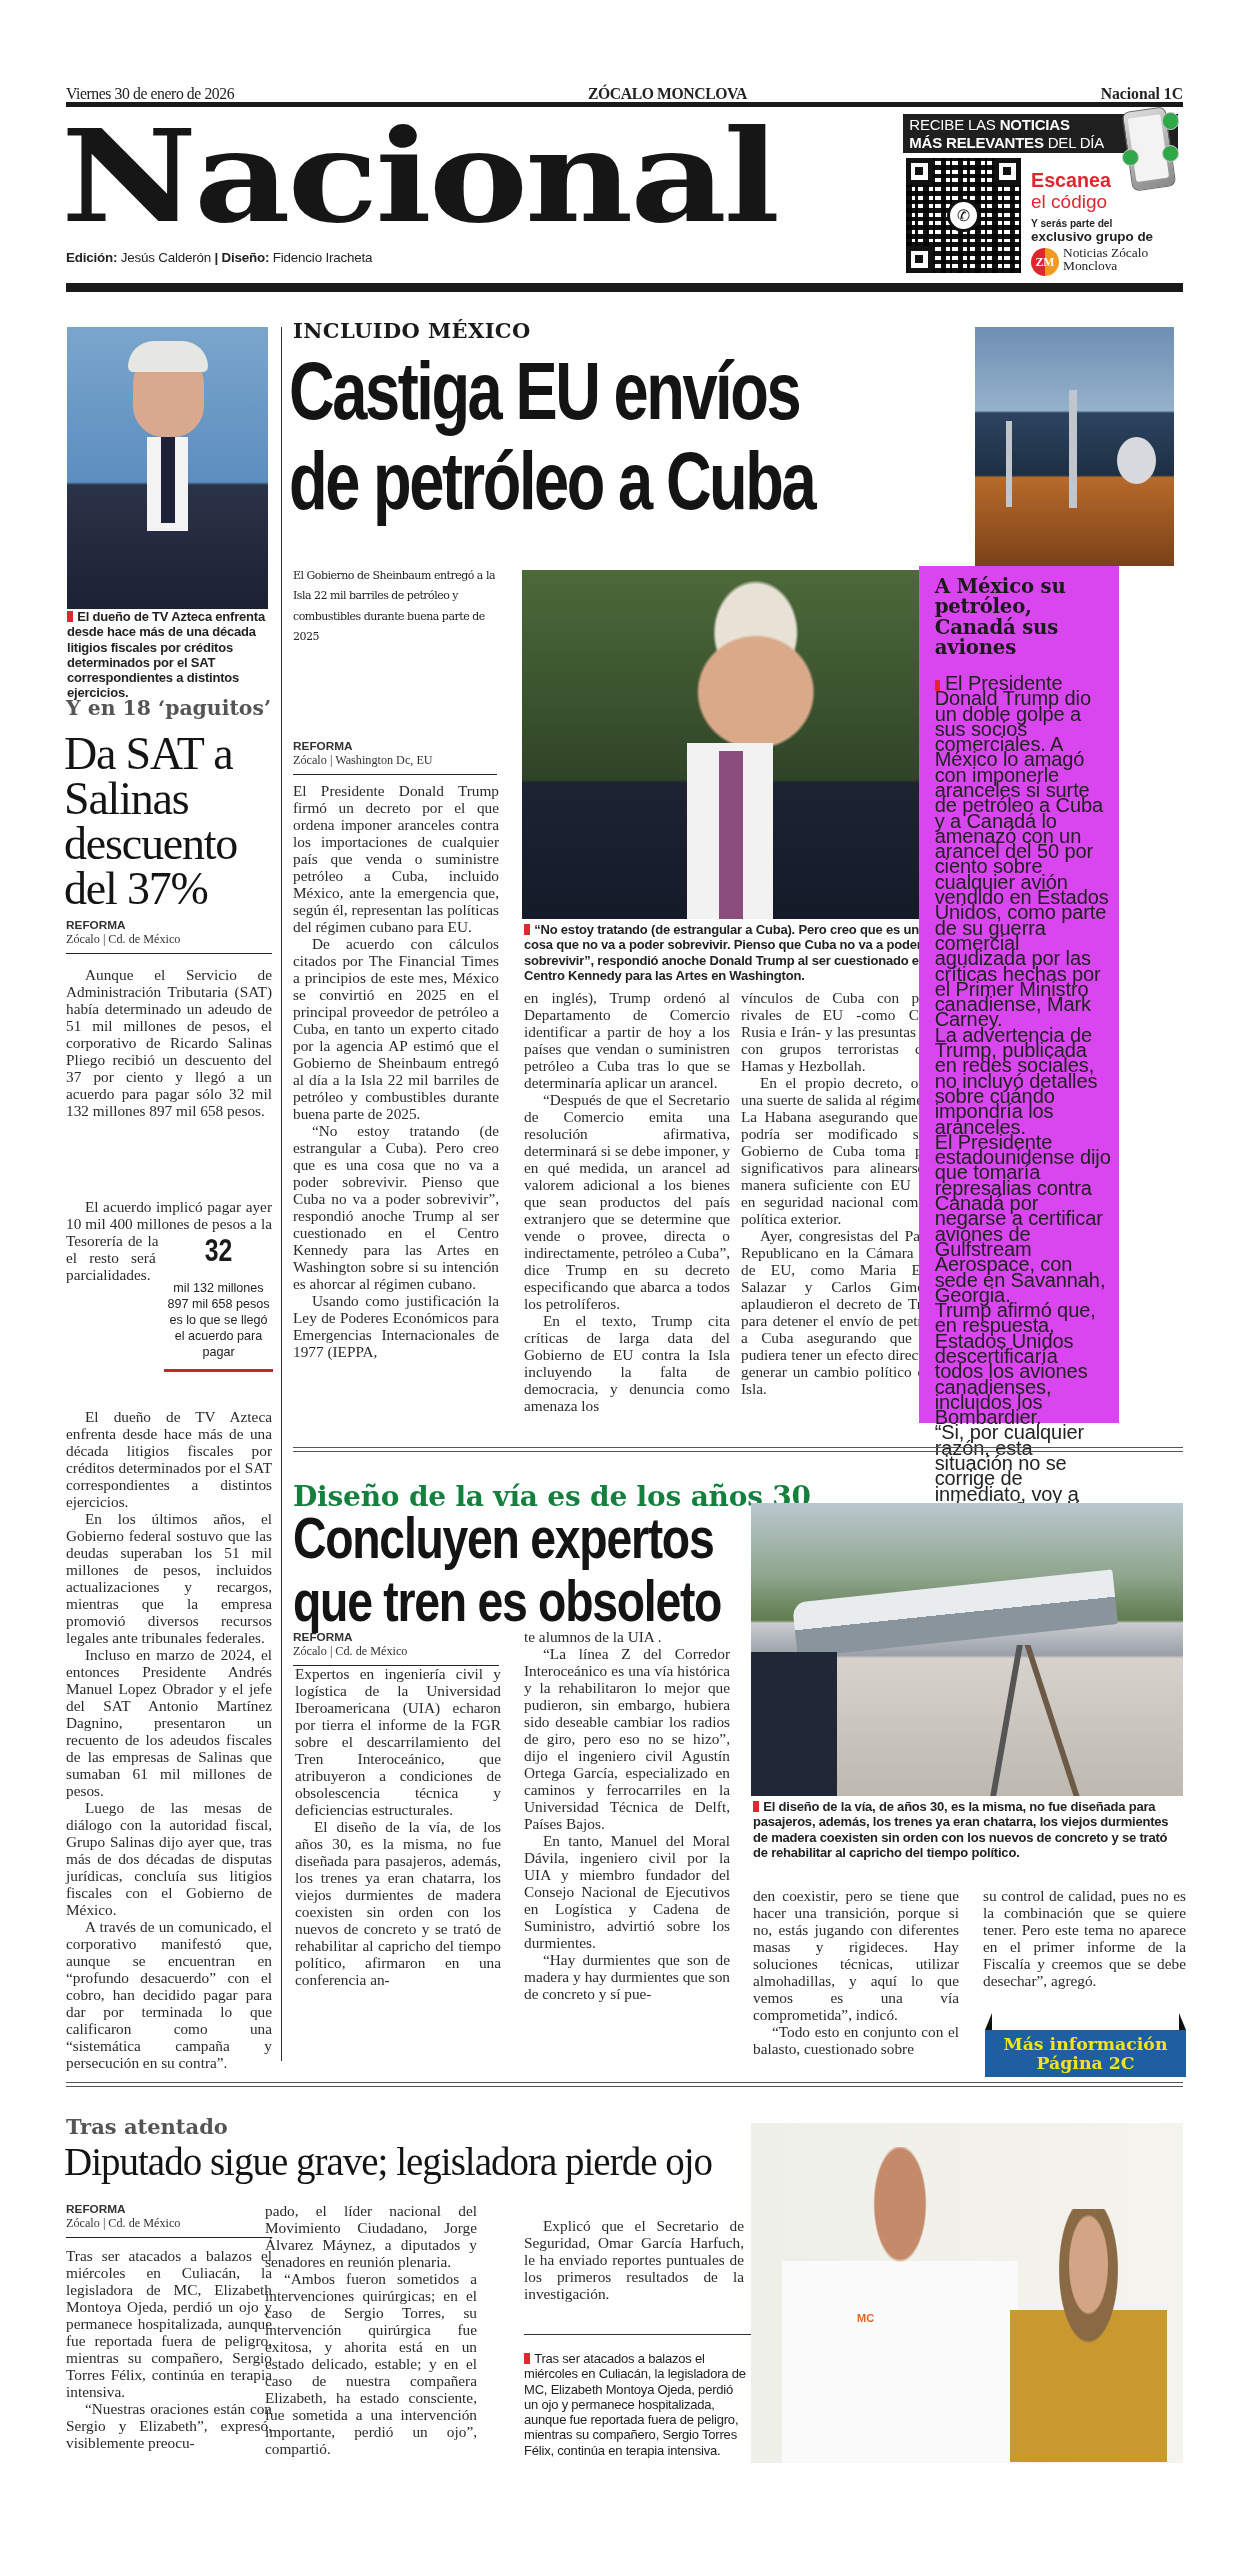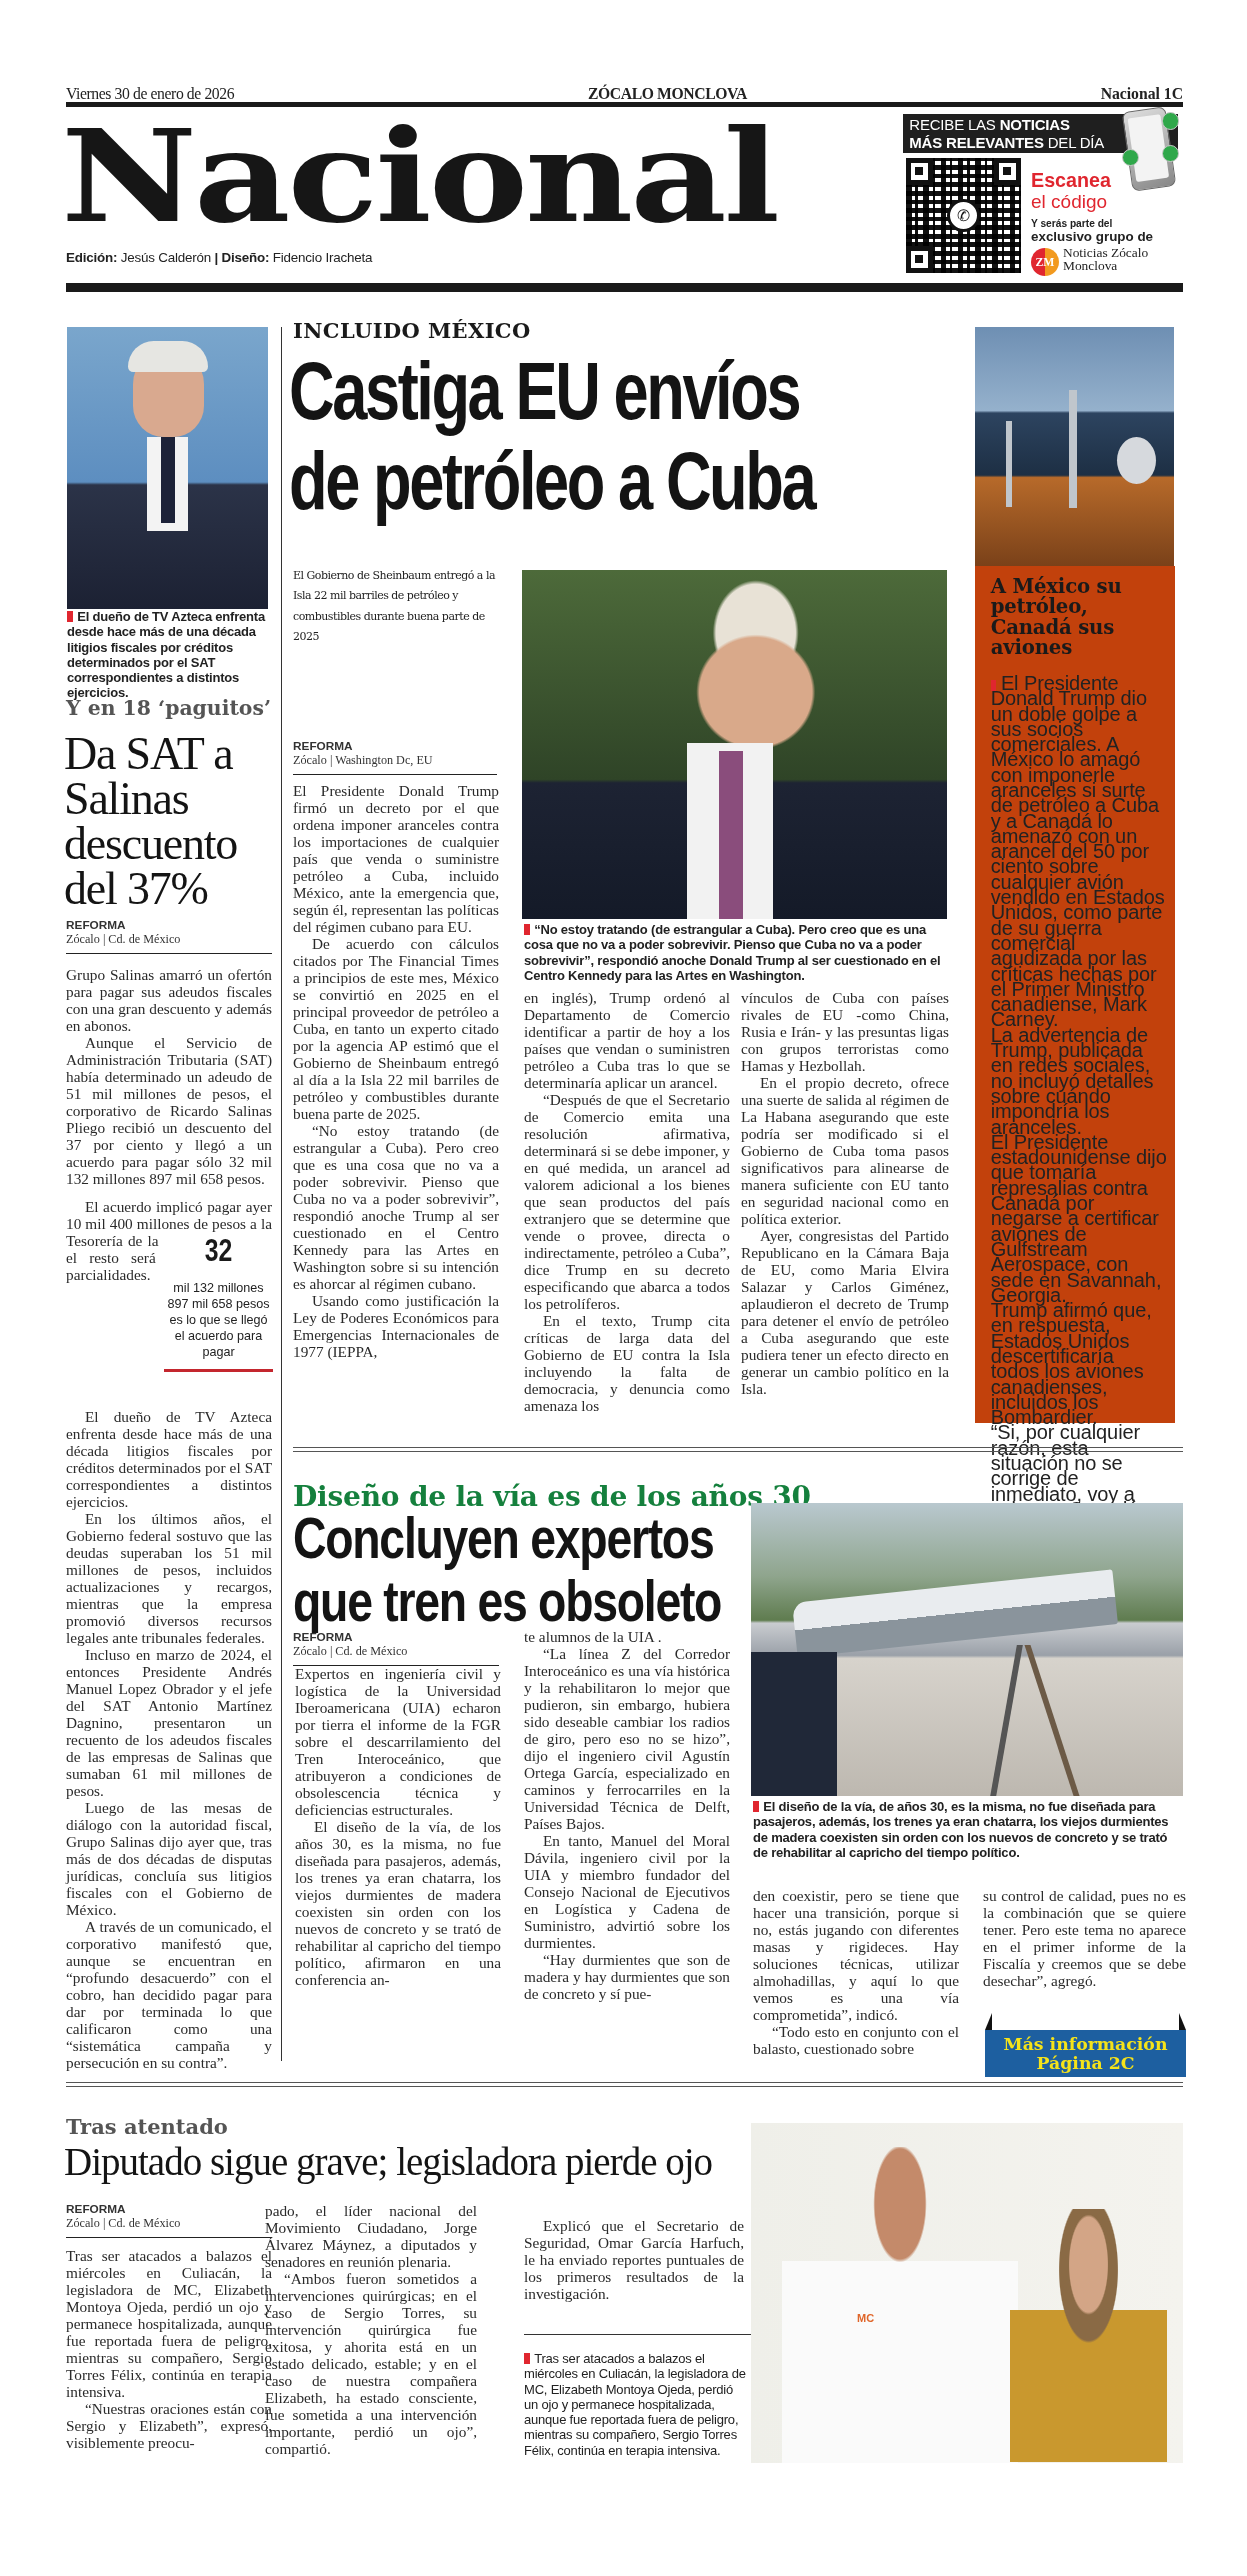--- a/index.html
+++ b/index.html
@@ -67,21 +67,21 @@
   .byline-src { font-family: "Liberation Sans", sans-serif; font-weight: bold; font-size: 11.8px; color: #333; }
   .byline-loc { font-family: "Liberation Serif", serif; font-size: 12.2px; color: #333; }
   .byline-rule { height: 0.8px; background: #222; }
 
   
   .kick-main { top: 318px; left: 293px; font-family: "DejaVu Serif", serif; font-weight: bold; font-size: 21px; letter-spacing: 0.4px; color: #1a1a1a; }
   .hed-main { top: 346px; left: 289px; font-family: "Liberation Sans", sans-serif; font-weight: bold; font-size: 81px; line-height: 90px; letter-spacing: -3.1px; color: #141414; transform: scaleX(0.78); transform-origin: top left; white-space: nowrap; }
   .deck-main { top: 566px; left: 293px; width: 204px; font-family: "DejaVu Serif", serif; font-size: 11px; line-height: 20.4px; color: #222; letter-spacing: -0.5px; }
 
   
-  .sidebox { top: 566px; left: 975px; width: 200px; height: 857px; background: #c2410c; padding: 11px 7.9px 7.9px 15.7px; }
+  .sidebox { top: 566px; left: 919px; width: 200px; height: 857px; background: #d946ef; padding: 11px 7.9px 7.9px 15.7px; }
   .sidebox .hd { font-family: "DejaVu Serif", serif; font-weight: bold; font-size: 19.7px; line-height: 20.4px; color: #1a1a1a; margin-bottom: 17.3px; letter-spacing: -0.2px; }
   .sidebox .tx { font-family: "Liberation Sans", sans-serif; font-size: 20px; line-height: 15.3px; color: #222; letter-spacing: -0.1px; }
   .sidebox .sig { text-align: right; margin-top: 1.6px; font-family: "DejaVu Serif", serif; font-weight: bold; font-size: 14px; color: #1a1a1a; padding-right: 4.7px; }
   .sidebox .sig .sq { display: inline-block; width: 11px; height: 11px; background: #e0262f; margin-right: 4.7px; vertical-align: -0.8px; }
 
   
   .dbl { height: 4.7px; border-top: 1.6px solid #555; border-bottom: 1.6px solid #555; }
 
   
   .kick-sal { top: 696px; left: 66px; font-family: "DejaVu Serif", serif; font-weight: bold; font-size: 20.4px; color: #555; }
@@ -168,21 +168,20 @@
 <div class="abs kick-sal">Y en 18 ‘paguitos’</div>
 <div class="abs hed-sal">Da SAT a Salinas descuento del 37%</div>
 
 <div class="abs" style="top:918px;left:66px;width:206px;">
   <div class="byline-src">REFORMA</div>
   <div class="byline-loc">Zócalo | Cd. de México</div>
   <div class="byline-rule" style="margin-top:6.3px;"></div>
 </div>
 
 <div class="abs body" style="top:966px;left:66px;width:206px;">
-  <p class="first">Grupo Salinas amarró un ofertón para pagar sus adeudos fiscales con una gran descuento y además en abonos.</p>
   <p>Aunque el Servicio de Administración Tributaria (SAT) había determinado un adeudo de 51 mil millones de pesos, el corporativo de Ricardo Salinas Pliego recibió un descuento del 37 por ciento y llegó a un acuerdo para pagar sólo 32 mil 132 millones 897 mil 658 pesos.</p>
 </div>
 <div class="abs body" style="top:1198px;left:66px;width:206px;">
   <p style="width:206px;"><span>El acuerdo implicó pagar ayer 10 mil 400 millones de pesos a la Tesorería de la Federación y que el resto será cubierto en 18 parcialidades.</span></p>
 </div>
 
 <div class="abs pull" style="background:#fff;top:1233px;left:164px;width:109px;height:173px;">
   <div class="num">32</div>
   <div class="txt">mil 132 millones 897 mil 658 pesos es lo que se llegó el acuerdo para pagar</div>
   <div class="bar"></div>

